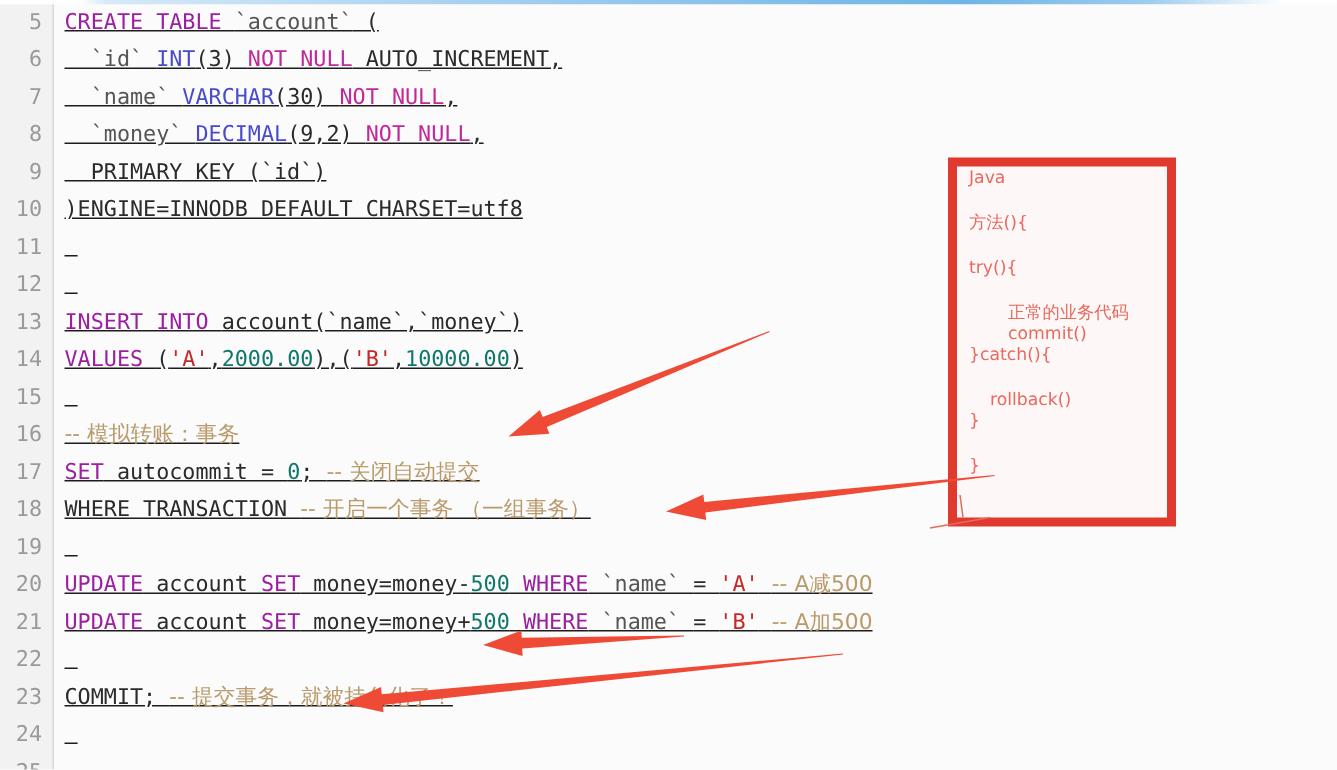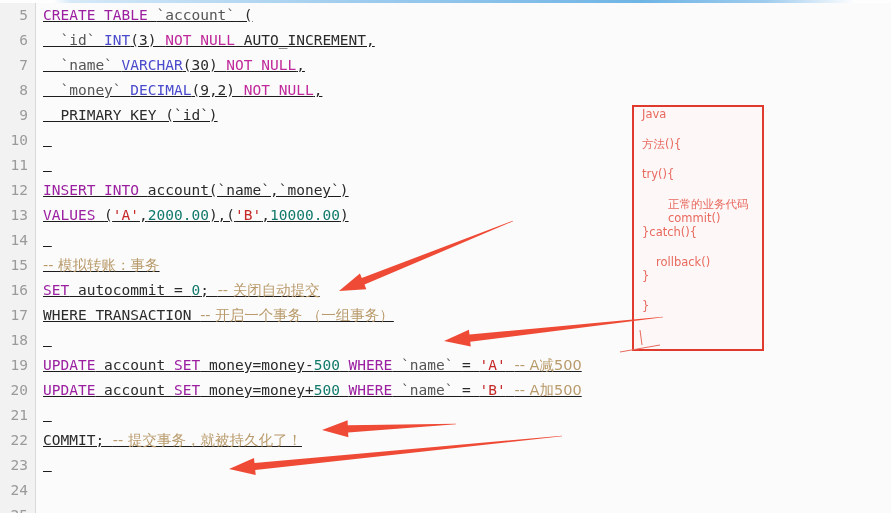--- a/index.html
+++ b/index.html
@@ -42,22 +42,22 @@
   .kw2{color:#4a4acd;}         
   .kw3{color:#c0299b;}         
   .plain{color:#2b2b2b;}
   .str{color:#c62828;}
   .num{color:#11796b;}
   .cmt-cn{color:#b99a6b;font-family:"DejaVu Sans","Liberation Sans",sans-serif;}
   .tick{color:#555;}
 
   
   #java-box{
-    position:absolute;left:632px;top:105px;width:132px;height:246px;
-    border:2px solid #0f172a;background:#fdf7f7;
+    position:absolute;left:632px;top:105px;width:152px;height:246px;
+    border:6px solid #0f172a;background:#fdf7f7;
     box-sizing:border-box;
   }
   #java-box .jl{
     color:#e8695e;font-size:11.5px;line-height:14px;
     font-family:"DejaVu Sans","Liberation Sans",sans-serif;
     white-space:pre;padding-left:8px;
   }
   #java-box .sp{height:16px;}
   #java-box .ind{padding-left:34px;}
   #java-box .ind2{padding-left:22px;}
@@ -96,20 +96,21 @@
       <div class="ln">23</div>
       <div class="ln">24</div>
       <div class="ln">25</div>
     </div>
   <div id="code">
       <div class="cl"><span class="kw">CREATE TABLE </span><span class="tick">`account`</span><span class="plain"> (</span></div>
       <div class="cl"><span class="tick">  `id` </span><span class="kw2">INT</span><span class="plain">(3) </span><span class="kw3">NOT NULL</span><span class="plain"> AUTO_INCREMENT,</span></div>
       <div class="cl"><span class="tick">  `name` </span><span class="kw2">VARCHAR</span><span class="plain">(30) </span><span class="kw3">NOT NULL</span><span class="plain">,</span></div>
       <div class="cl"><span class="tick">  `money` </span><span class="kw2">DECIMAL</span><span class="plain">(9,2) </span><span class="kw3">NOT NULL</span><span class="plain">,</span></div>
       <div class="cl"><span class="plain">  PRIMARY KEY (`id`)</span></div>
+      <div class="cl"><span class="plain">)ENGINE=INNODB DEFAULT CHARSET=utf8</span></div>
       <div class="cl">&nbsp;</div>
       <div class="cl">&nbsp;</div>
       <div class="cl"><span class="kw">INSERT INTO </span><span class="plain">account(`name`,`money`)</span></div>
       <div class="cl"><span class="kw">VALUES </span><span class="plain">(</span><span class="str">'A'</span><span class="plain">,</span><span class="num">2000.00</span><span class="plain">),(</span><span class="str">'B'</span><span class="plain">,</span><span class="num">10000.00</span><span class="plain">)</span></div>
       <div class="cl">&nbsp;</div>
       <div class="cl"><span class="cmt-cn">-- 模拟转账：事务</span></div>
       <div class="cl"><span class="kw">SET</span><span class="plain"> autocommit = </span><span class="num">0</span><span class="plain">; </span><span class="cmt-cn">-- 关闭自动提交</span></div>
       <div class="cl"><span class="plain">WHERE TRANSACTION </span><span class="cmt-cn">-- 开启一个事务 （一组事务）</span></div>
       <div class="cl">&nbsp;</div>
       <div class="cl"><span class="kw">UPDATE</span><span class="plain"> account </span><span class="kw">SET</span><span class="plain"> money=money-</span><span class="num">500</span><span class="plain"> </span><span class="kw">WHERE</span><span class="tick"> `name` </span><span class="plain">= </span><span class="str">'A'</span><span class="plain"> </span><span class="cmt-cn">-- A减500</span></div>

